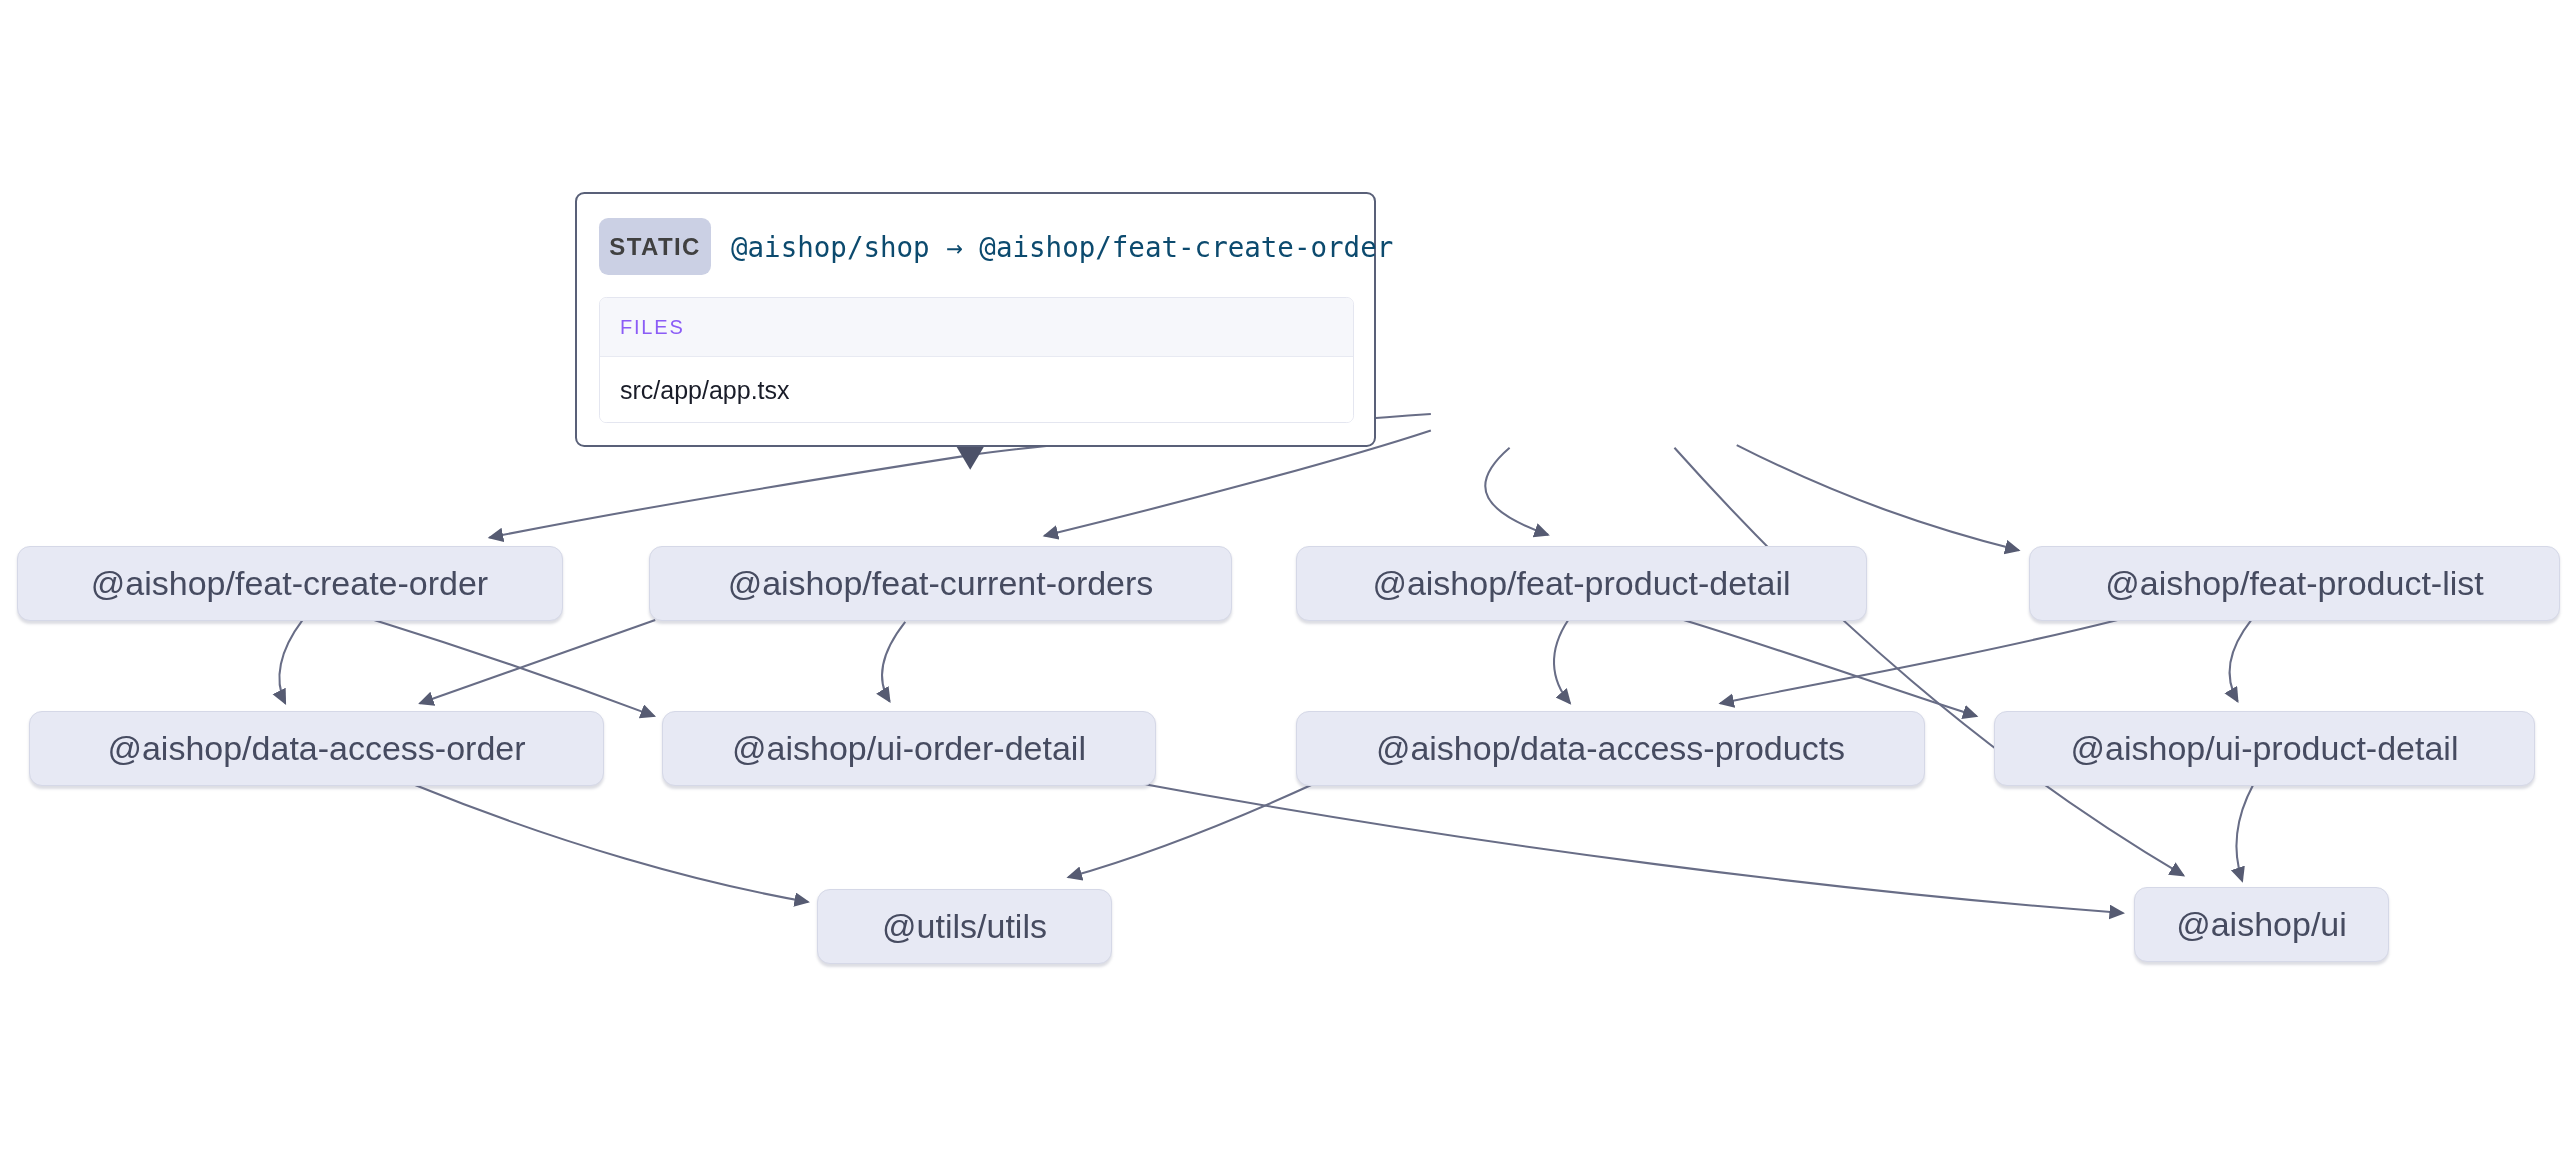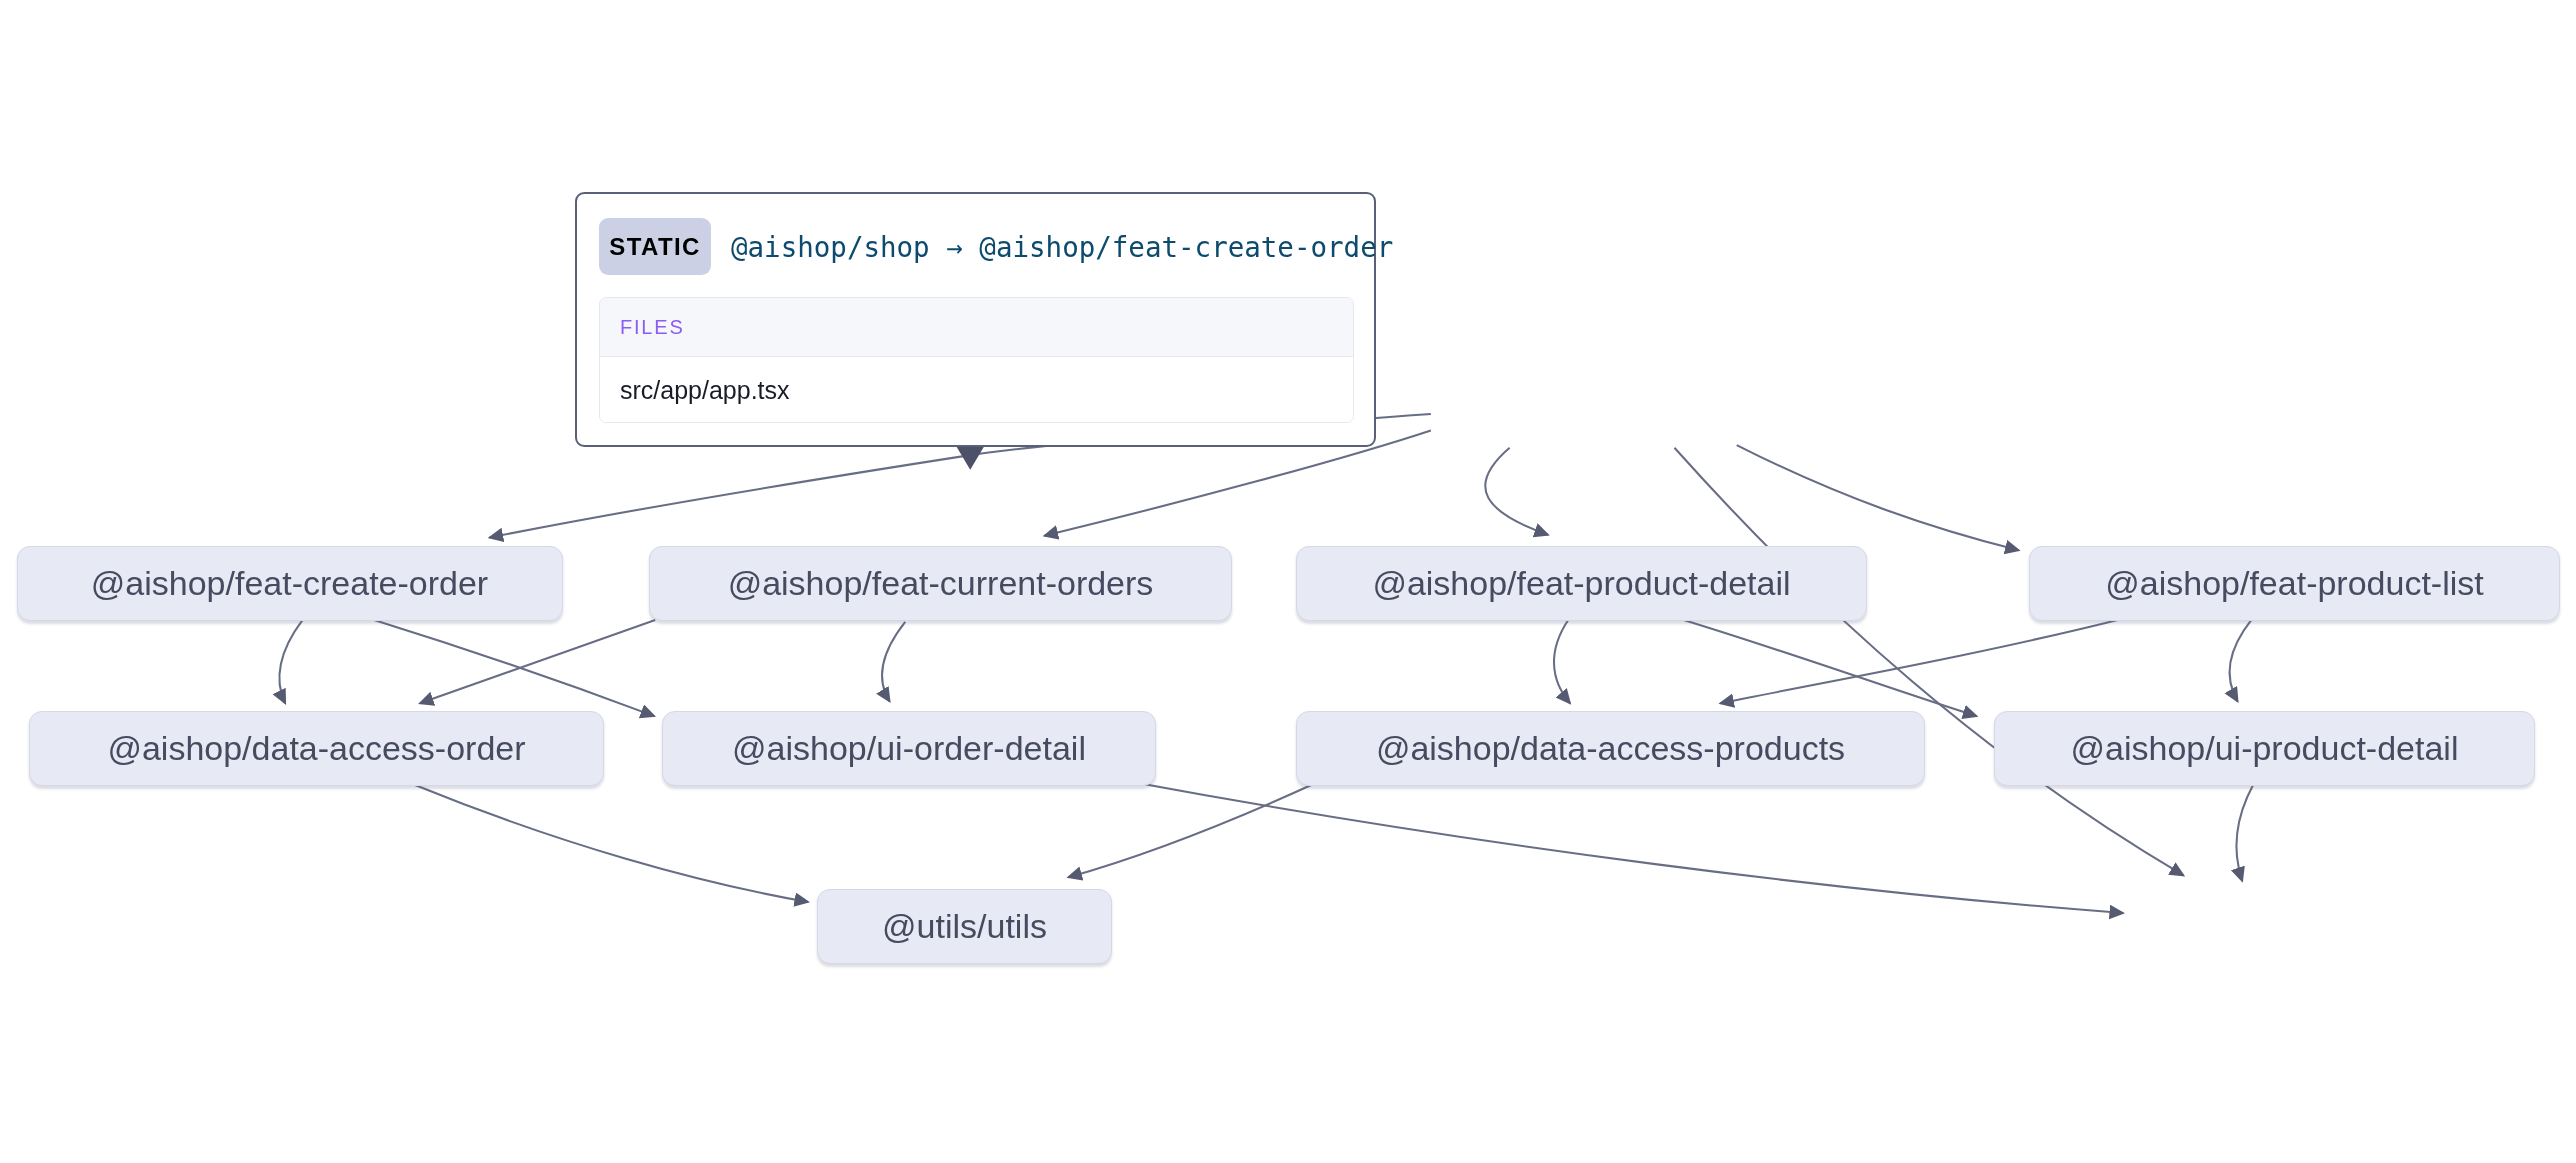--- a/index.html
+++ b/index.html
@@ -34,21 +34,21 @@
     z-index:3;
     box-sizing:border-box;
   }
   #tooltip .badge{
     position:absolute;left:22px;top:24px;
     width:112px;height:57px;
     background:#cbd0e4;
     border-radius:9.2px;
     display:flex;align-items:center;justify-content:center;
     font-size:24px;font-weight:bold;letter-spacing:1.4px;
-    color:#000000;
+    color:#404040;
   }
   #tooltip .route{
     position:absolute;left:154px;top:24px;height:57px;
     display:flex;align-items:center;
     font-family:"DejaVu Sans Mono", monospace;
     font-size:27.5px;color:#0c4a6e;
     white-space:nowrap;
   }
   #tooltip .files-panel{
     position:absolute;left:22px;top:103px;width:755px;height:126px;
@@ -111,20 +111,21 @@
   <div class="node" style="left:649px;top:546px;width:581px;height:73px;">@aishop/feat-current-orders</div>
   <div class="node" style="left:1296px;top:546px;width:569px;height:73px;">@aishop/feat-product-detail</div>
   <div class="node" style="left:2029px;top:546px;width:529px;height:73px;">@aishop/feat-product-list</div>
 
   <div class="node" style="left:29px;top:711px;width:573px;height:73px;">@aishop/data-access-order</div>
   <div class="node" style="left:662px;top:711px;width:492px;height:73px;">@aishop/ui-order-detail</div>
   <div class="node" style="left:1296px;top:711px;width:627px;height:73px;">@aishop/data-access-products</div>
   <div class="node" style="left:1994px;top:711px;width:539px;height:73px;">@aishop/ui-product-detail</div>
 
   <div class="node" style="left:817px;top:889px;width:293px;height:73px;">@utils/utils</div>
+  <div class="node" style="left:2134px;top:887px;width:253px;height:73px;">@aishop/ui</div>
 
   <div id="tooltip">
     <div class="badge">STATIC</div>
     <div class="route">@aishop/shop → @aishop/feat-create-order</div>
     <div class="files-panel">
       <div class="files-header">FILES</div>
       <div class="file-row">src/app/app.tsx</div>
     </div>
   </div>
 

